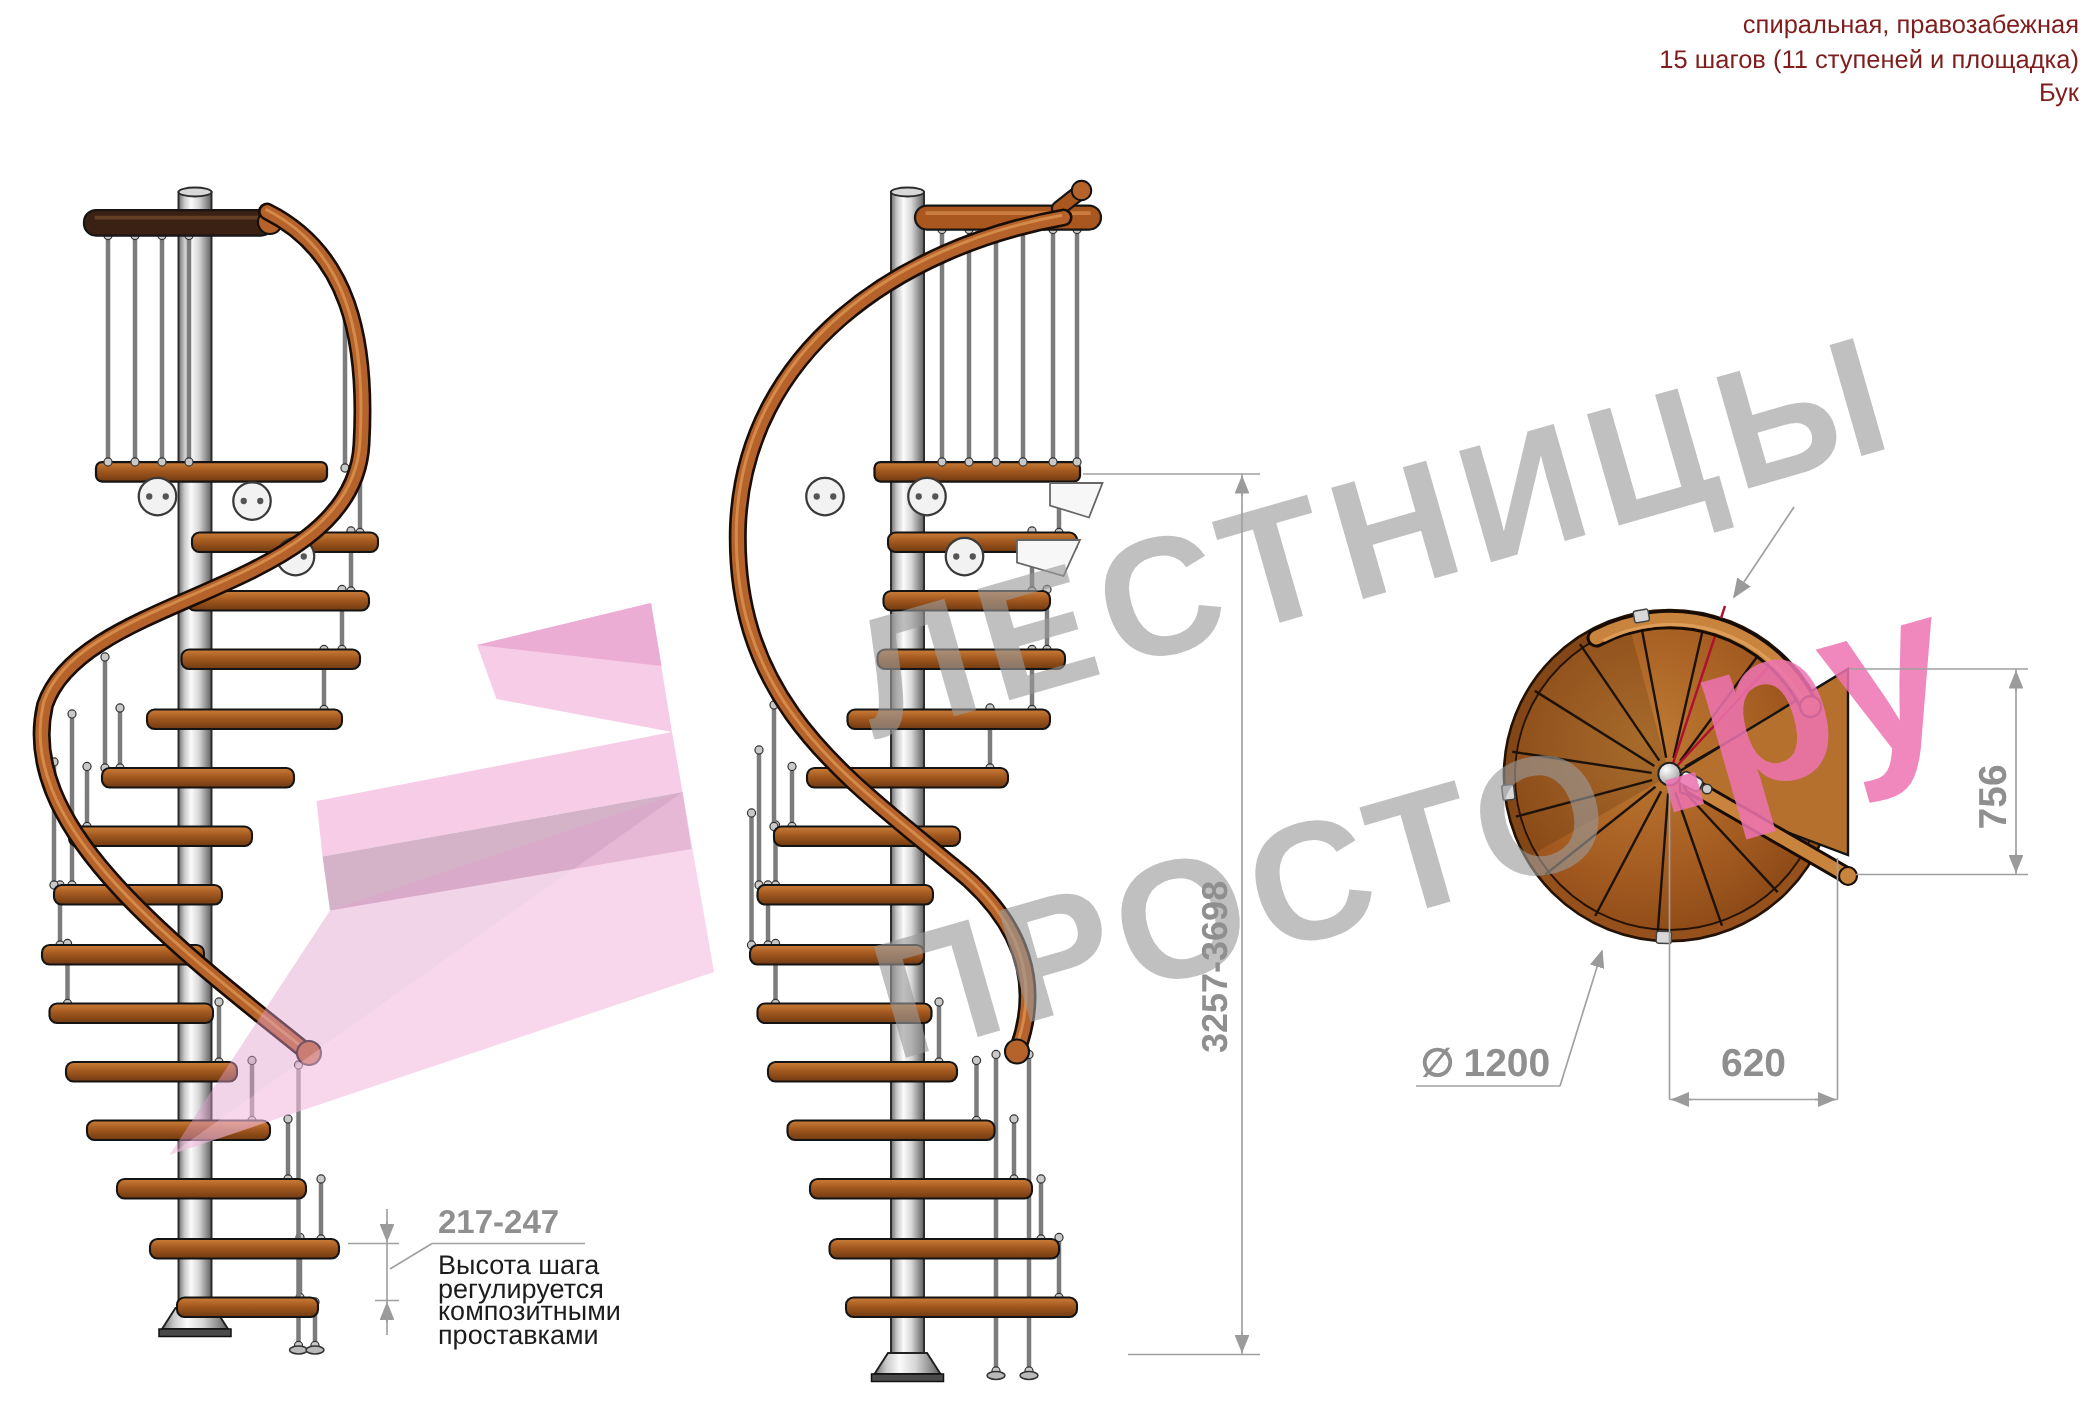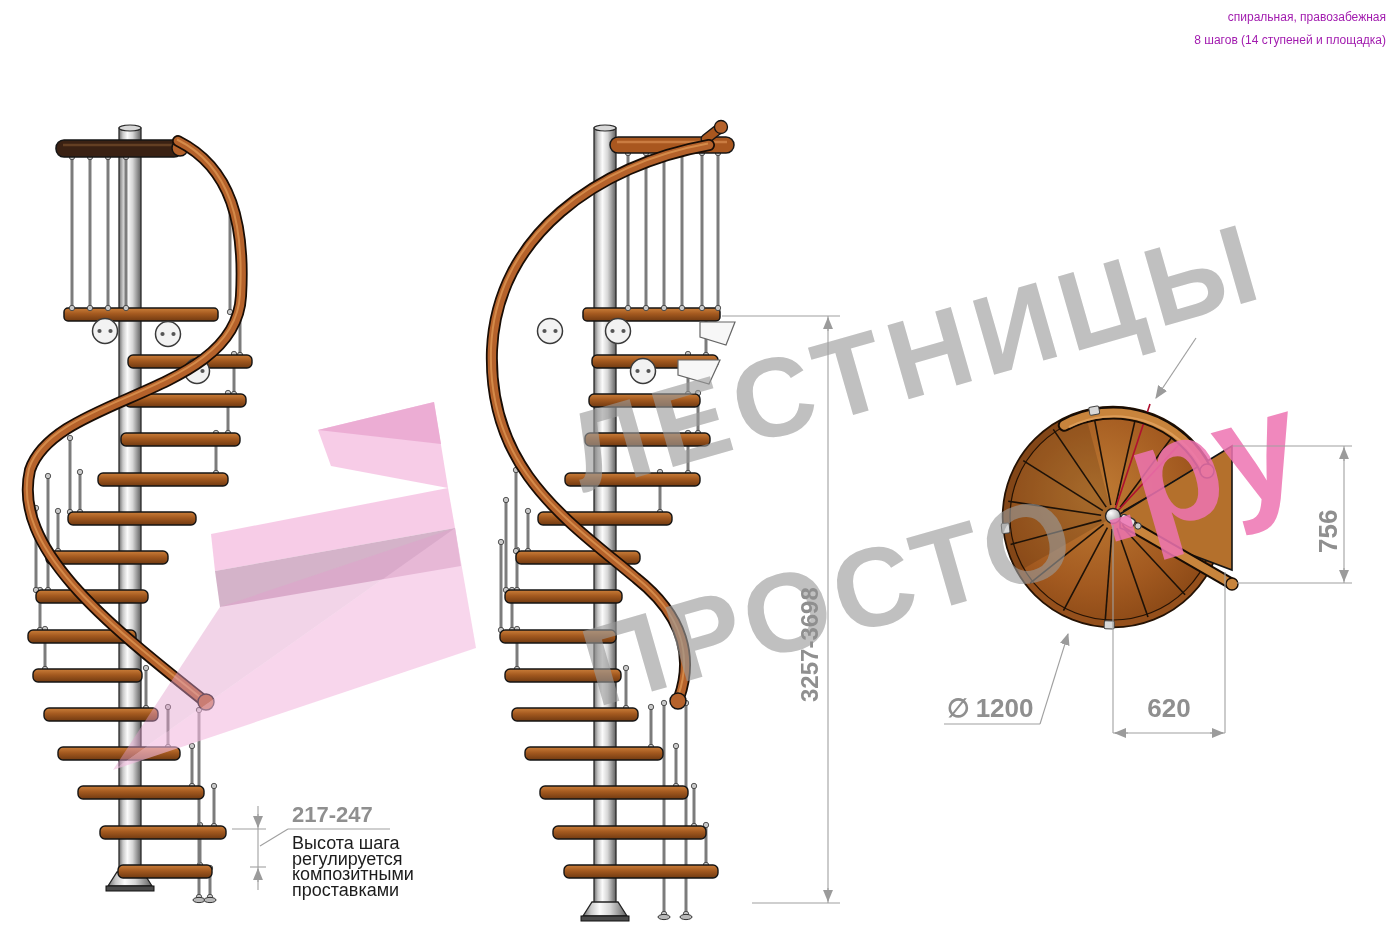--- a/index.html
+++ b/index.html
@@ -1,20 +1,20 @@
 <!DOCTYPE html>
 <html><head>
 <meta charset="utf-8">
 <style>
   html,body{margin:0;padding:0;background:#ffffff;}
   #stage{position:relative;width:1400px;height:951px;background:#ffffff;overflow:hidden;
          font-family:"Liberation Sans",sans-serif;}
   #drawing{position:absolute;left:0;top:0;}
-  .hdr{position:absolute;top:6px;right:14px;text-align:right;color:#a21caf;
-       font-size:12px;line-height:22.5px;font-weight:400;}
+  .hdr{position:absolute;top:6px;right:14px;text-align:right;color:#7f1d1d;
+       font-size:17px;line-height:22.5px;font-weight:400;}
   .note{position:absolute;left:292px;top:836px;width:150px;color:#1c1c1c;
         font-size:18px;line-height:15.5px;white-space:pre-line;}
   text{font-family:"Liberation Sans",sans-serif;}
   .dimtxt{font-weight:bold;}
   .wm{font-weight:bold;}
 </style>
 </head>
 <body>
 
 <div id="stage">
@@ -375,20 +375,21 @@
 
     <text class="dimtxt" transform="translate(818,702) rotate(-90)" font-size="24" fill="#8f8f8f">3257-3698</text>
     <text class="dimtxt" transform="translate(1337,553) rotate(-90)" font-size="26" fill="#8f8f8f">756</text>
     <text class="dimtxt" x="1169" y="717" text-anchor="middle" font-size="26" fill="#8f8f8f">620</text>
     <text class="dimtxt" x="947" y="717" font-size="26" fill="#8f8f8f"><tspan>∅</tspan><tspan dx="6">1200</tspan></text>
     <text class="dimtxt" x="292" y="822" font-size="22" fill="#8f8f8f">217-247</text>
   </svg>
 
   <div class="hdr">
     <div>спиральная, правозабежная</div>
-    <div>8 шагов (14 ступеней и площадка)</div>
+    <div>15 шагов (11 ступеней и площадка)</div>
+    <div>Бук</div>
   </div>
 
   <div class="note">Высота шага
 регулируется
 композитными
 проставками</div>
 </div>
 
 </body></html>

